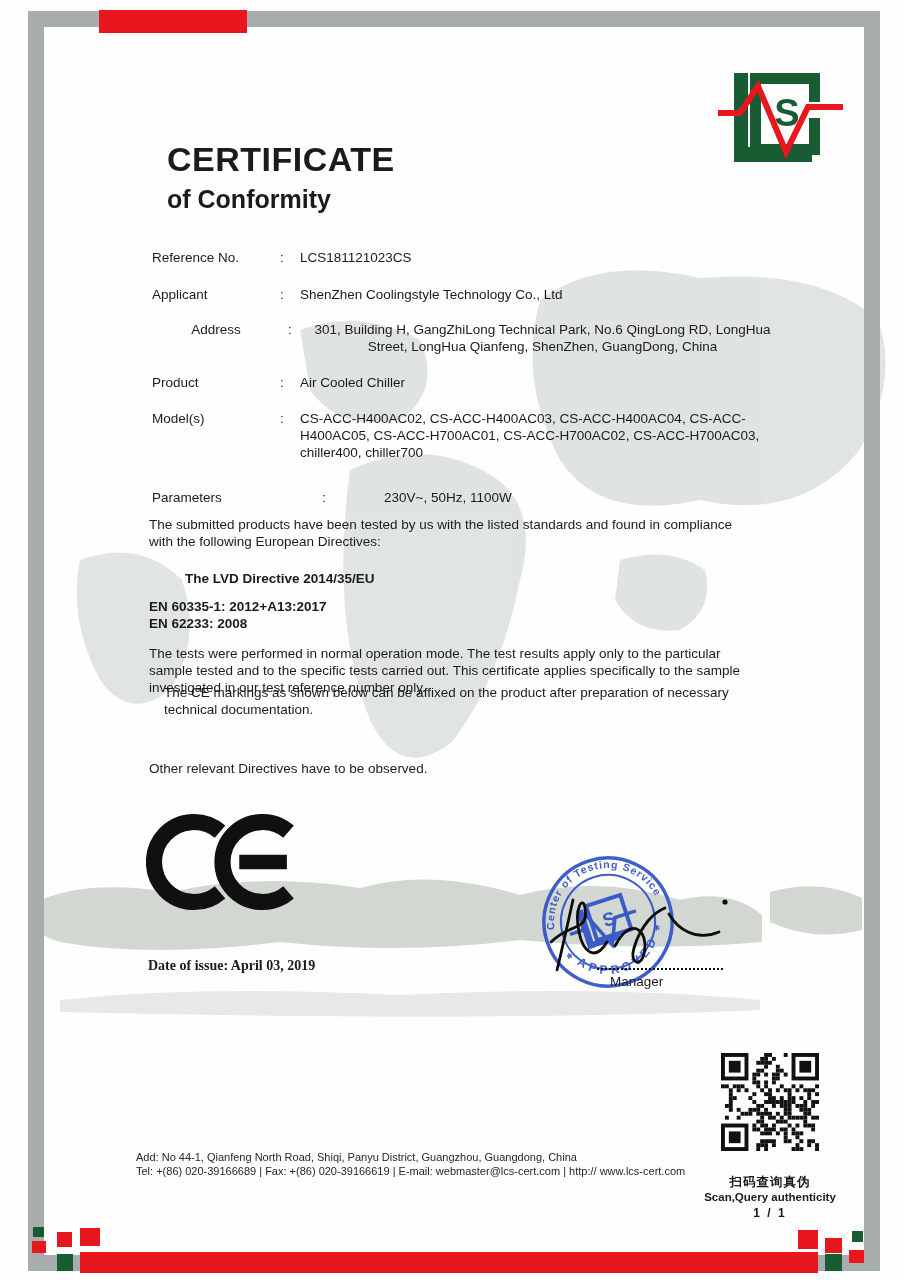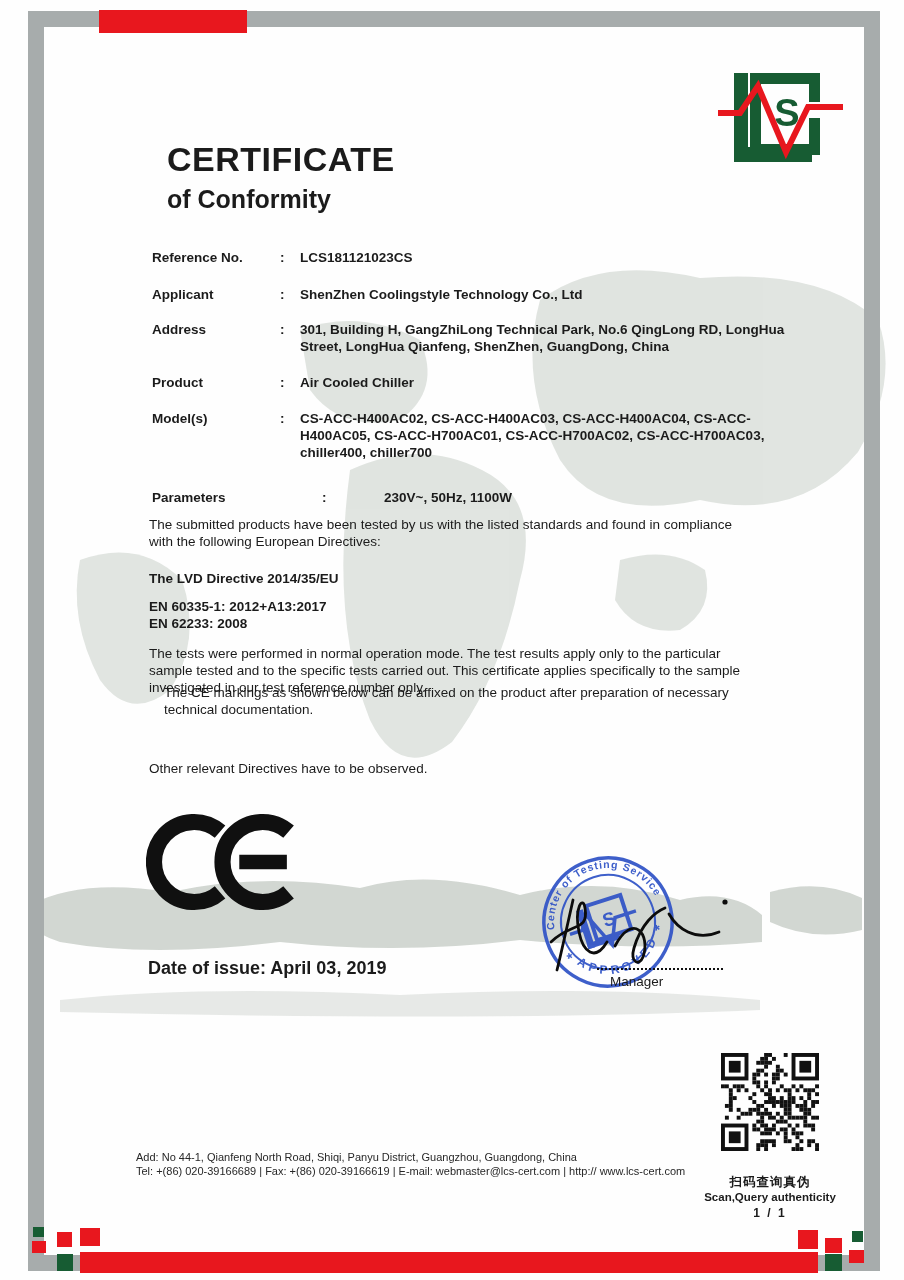--- a/index.html
+++ b/index.html
@@ -12,24 +12,24 @@
   .frame{position:absolute;left:28px;top:11px;width:852px;height:1260px;
          border:16px solid #a7acac;box-sizing:border-box;z-index:1;}
   .bar,.sq{position:absolute;z-index:2;}
   
   .watermark{position:absolute;left:0;top:0;z-index:0;}
   
   .abs{position:absolute;z-index:3;}
   .title-main{font-size:34px;font-weight:bold;letter-spacing:.5px;}
   .title-sub{font-size:25px;font-weight:bold;}
   .field-row{position:absolute;left:152px;display:grid;grid-template-columns:128px 20px 485px;z-index:3;}
-  .field-row .lbl,.field-row .col,.field-row .val{font-size:13.5px;font-weight:bold;line-height:17px;}
+  .field-row .lbl,.field-row .col,.field-row .val{font-size:13.5px;font-weight:normal;line-height:17px;}
   .para{position:absolute;left:149px;width:600px;font-size:13.5px;line-height:17px;z-index:3;}
   .bold{font-weight:bold;}
-  .date-line{font-size:18px;font-weight:bold;}
+  .date-line{font-size:14px;font-weight:bold;font-family:Liberation Serif, serif;}
   
   .stamp{position:absolute;left:528px;top:842px;z-index:4;opacity:.92;}
   .signature{position:absolute;left:543px;top:882px;z-index:5;}
   .sig-dots{position:absolute;left:597px;top:968px;width:126px;border-top:2px dotted #111;z-index:5;}
   .manager{position:absolute;left:610px;top:974px;font-size:13.5px;z-index:5;}
   
   .qr-block{position:absolute;left:692px;top:1053px;width:156px;text-align:center;z-index:3;}
   .qr-zh{font-size:12.5px;font-weight:bold;letter-spacing:1px;margin-top:19px;}
   .qr-en{font-size:11.5px;font-weight:bold;}
   .page-num{font-size:12px;font-weight:bold;letter-spacing:2px;margin-top:3px;}
@@ -90,21 +90,21 @@
   <div class="field-row" style="top:249px;">
     <span class="lbl">Reference No.</span>
     <span class="col">:</span>
     <span class="val">LCS181121023CS</span>
   </div>
   <div class="field-row" style="top:286px;">
     <span class="lbl">Applicant</span>
     <span class="col">:</span>
     <span class="val">ShenZhen Coolingstyle Technology Co., Ltd</span>
   </div>
-  <div class="field-row" style="top:321px;">
+  <div class="field-row" style="top:321px;text-align:center;">
     <span class="lbl">Address</span>
     <span class="col">:</span>
     <span class="val">301, Building H, GangZhiLong Technical Park, No.6 QingLong RD, LongHua Street, LongHua Qianfeng, ShenZhen, GuangDong, China</span>
   </div>
   <div class="field-row" style="top:374px;">
     <span class="lbl">Product</span>
     <span class="col">:</span>
     <span class="val">Air Cooled Chiller</span>
   </div>
   <div class="field-row" style="top:410px;">
@@ -112,21 +112,21 @@
     <span class="col">:</span>
     <span class="val">CS-ACC-H400AC02, CS-ACC-H400AC03, CS-ACC-H400AC04, CS-ACC-H400AC05, CS-ACC-H700AC01, CS-ACC-H700AC02, CS-ACC-H700AC03, chiller400, chiller700</span>
   </div>
   <div class="field-row" style="top:489px;gap:42px;">
     <span class="lbl">Parameters</span>
     <span class="col">:</span>
     <span class="val">230V~, 50Hz, 1100W</span>
   </div>
 
   <div class="para" style="top:516px;">The submitted products have been tested by us with the listed standards and found in compliance with the following European Directives:</div>
-  <div class="para bold" style="top:570px;">The LVD Directive 2014/35/EU</div>
+  <div class="para bold" style="top:570px;margin-left:36px;">The LVD Directive 2014/35/EU</div>
   <div class="para bold" style="top:598px;">EN 60335-1: 2012+A13:2017</div>
   <div class="para bold" style="top:615px;">EN 62233: 2008</div>
   <div class="para" style="top:645px;">The tests were performed in normal operation mode. The test results apply only to the particular sample tested and to the specific tests carried out. This certificate applies specifically to the sample investigated in our test reference number only.</div>
   <div class="para" style="top:684px;margin-left:15px;">The CE markings as shown below can be affixed on the product after preparation of necessary technical documentation.</div>
   <div class="para" style="top:760px;">Other relevant Directives have to be observed.</div>
 
   <svg class="abs" style="left:146px;top:812px;" width="158" height="100" viewBox="0 0 166 100">
     <g stroke="#101010" stroke-width="17" fill="none">
       <path d="M77.8,18.2 A42,42 0 1 0 77.8,81.8"></path>
       <path d="M149.8,18.2 A42,42 0 1 0 149.8,81.8"></path>

